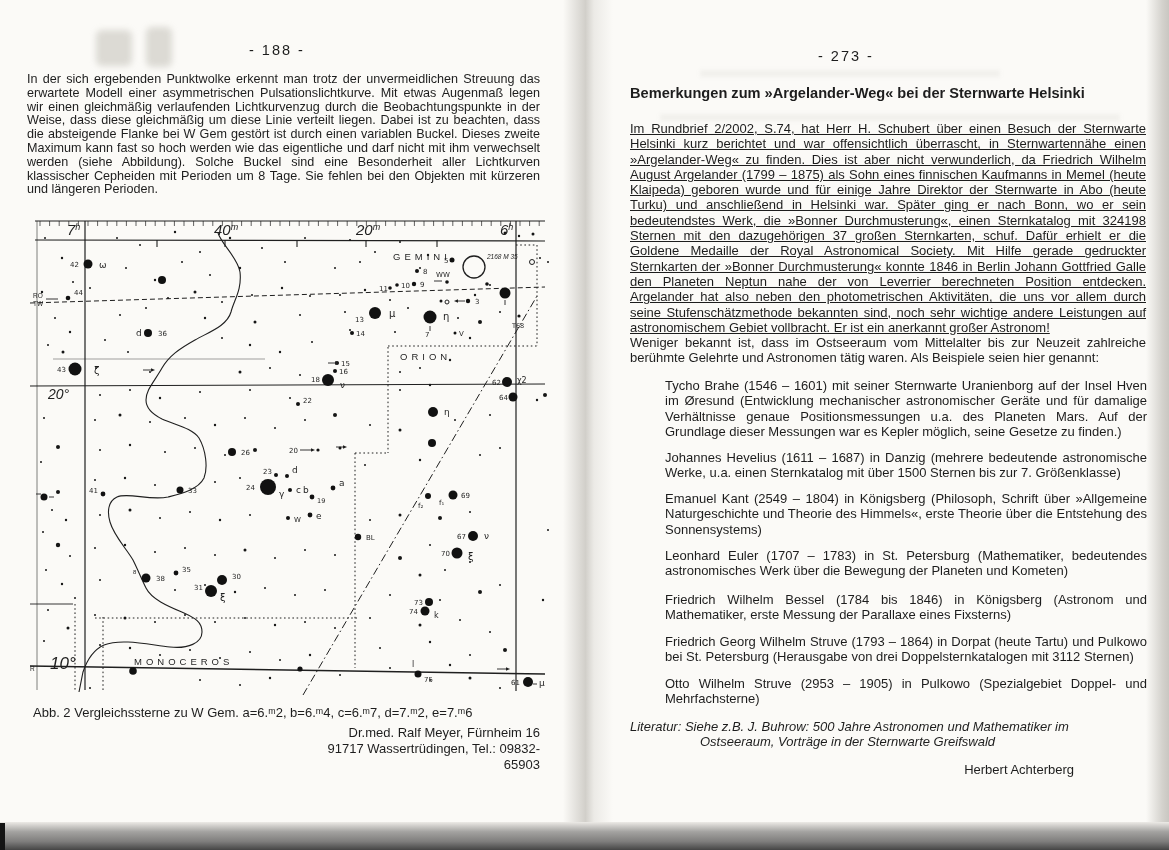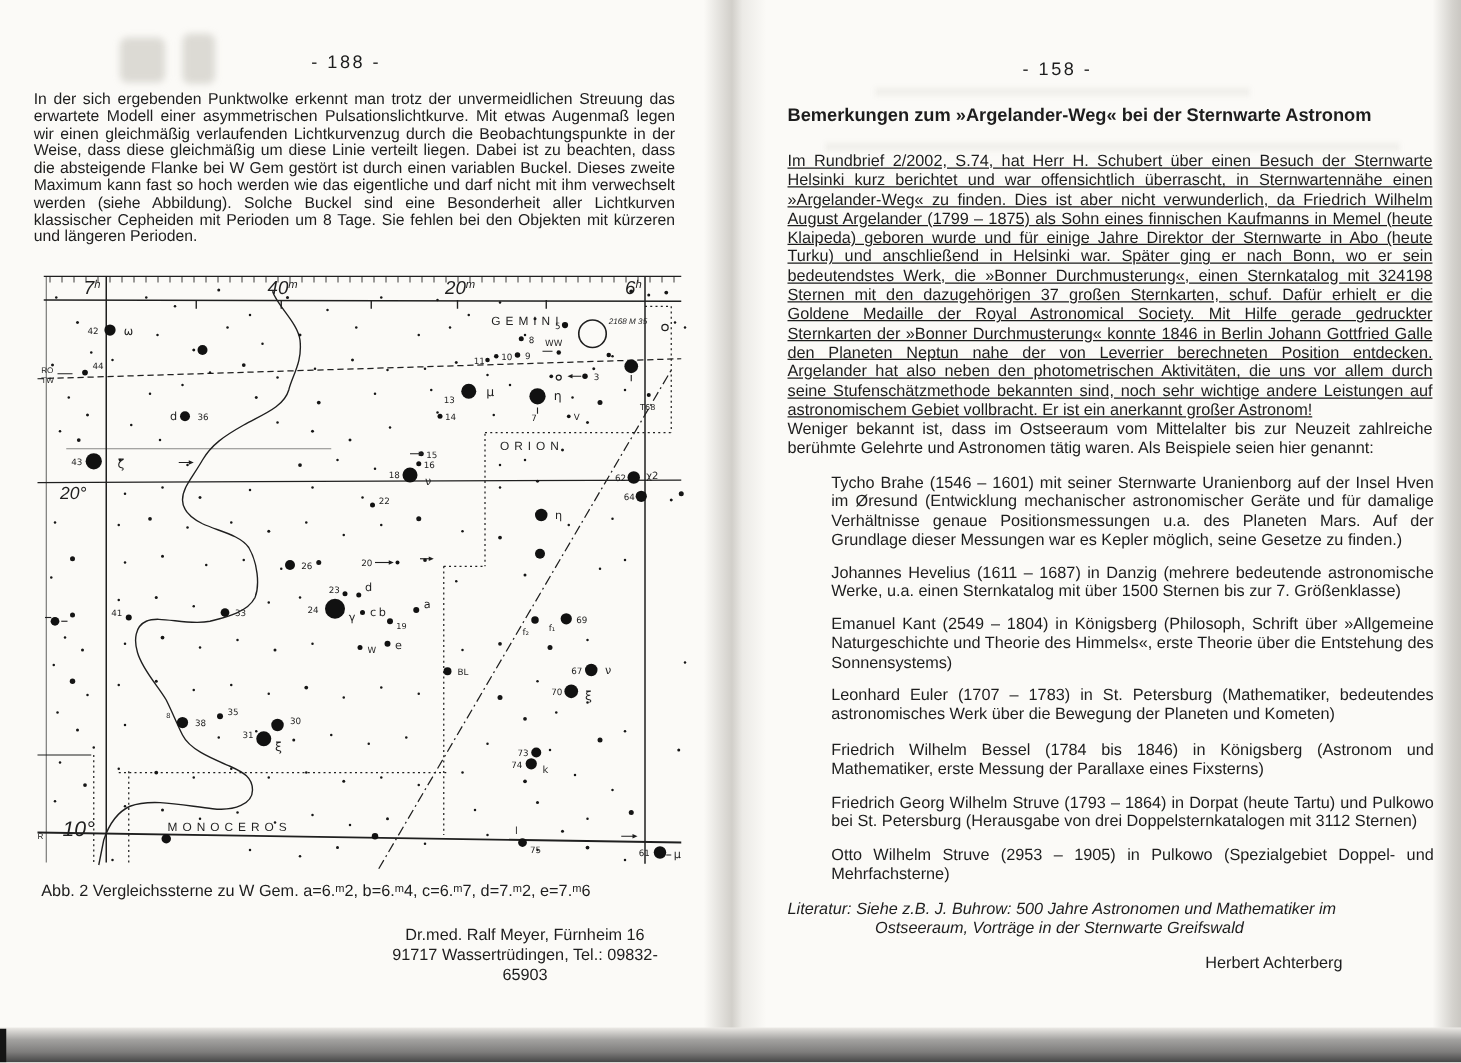--- a/index.html
+++ b/index.html
@@ -4,21 +4,21 @@
 <style>
   html,body{margin:0;padding:0;background:#e8e6e2;}
   .scan{position:relative;width:1169px;height:850px;background:#fbfaf7;overflow:hidden;
         font-family:"Liberation Sans","DejaVu Sans",sans-serif;color:#1d1d1d;}
   .abs{position:absolute;}
   .just{text-align:justify;}
   
   .pageno-l{left:249px;top:42px;width:120px;font-size:14.5px;letter-spacing:2px;}
   .lp-par{left:27px;top:73px;width:513px;font-size:12.6px;line-height:13.8px;}
   .lp-caption{left:33px;top:705px;width:520px;font-size:13px;}
-  .lp-address{left:300px;top:740px;width:240px;text-align:center;font-size:13px;line-height:16px;}
+  .lp-address{left:300px;top:725px;width:240px;text-align:right;font-size:13px;line-height:16px;}
   #chart{left:28px;top:216px;width:522px;height:480px;}
   
   .pageno-r{left:818px;top:48px;width:120px;font-size:14.5px;letter-spacing:2px;}
   .rp-title{left:630px;top:85px;width:516px;font-size:14.6px;font-weight:bold;}
   .rp-p1{left:630px;top:121px;width:516px;font-size:13px;line-height:15.3px;text-decoration:underline;}
   .rp-p2{left:630px;top:335px;width:516px;font-size:13px;line-height:15.3px;}
   .rp-li{left:665px;width:482px;font-size:13px;line-height:15.3px;}
   .li0{top:378px}.li1{top:450px}.li2{top:491px}.li3{top:548px}
   .li4{top:592px}.li5{top:634px}.li6{top:676px}
   .rp-lit{left:630px;top:719px;width:516px;font-size:13px;line-height:15.3px;
@@ -507,23 +507,23 @@
   <div class="abs lp-caption">Abb. 2  Vergleichssterne zu W Gem. a=6.ᵐ2, b=6.ᵐ4, c=6.ᵐ7, d=7.ᵐ2, e=7.ᵐ6</div>
 
   <div class="abs lp-address">
     <div>Dr.med. Ralf Meyer, Fürnheim 16</div>
     <div>91717 Wassertrüdingen, Tel.: 09832-65903</div>
   </div>
 
   <div class="abs bleed b1"></div>
   <div class="abs bleed b2"></div>
 
-  <div class="abs pageno-r">-  158  -</div>
-
-  <div class="abs rp-title">Bemerkungen zum »Argelander-Weg« bei der Sternwarte Astronom</div>
+  <div class="abs pageno-r">-  273  -</div>
+
+  <div class="abs rp-title">Bemerkungen zum »Argelander-Weg« bei der Sternwarte Helsinki</div>
 
   <div class="abs rp-p1 just">Im Rundbrief 2/2002, S.74, hat Herr H. Schubert über einen Besuch der Sternwarte Helsinki kurz berichtet und war offensichtlich überrascht, in Sternwartennähe einen »Argelander-Weg« zu finden. Dies ist aber nicht verwunderlich, da Friedrich Wilhelm August Argelander (1799 – 1875) als Sohn eines finnischen Kaufmanns in Memel (heute Klaipeda) geboren wurde und für einige Jahre Direktor der Sternwarte in Abo (heute Turku) und anschließend in Helsinki war. Später ging er nach Bonn, wo er sein bedeutendstes Werk, die »Bonner Durchmusterung«, einen Sternkatalog mit 324198 Sternen mit den dazugehörigen 37 großen Sternkarten, schuf. Dafür erhielt er die Goldene Medaille der Royal Astronomical Society. Mit Hilfe gerade gedruckter Sternkarten der »Bonner Durchmusterung« konnte 1846 in Berlin Johann Gottfried Galle den Planeten Neptun nahe der von Leverrier berechneten Position entdecken. Argelander hat also neben den photometrischen Aktivitäten, die uns vor allem durch seine Stufenschätzmethode bekannten sind, noch sehr wichtige andere Leistungen auf astronomischem Gebiet vollbracht. Er ist ein anerkannt großer Astronom!</div>
 
   <div class="abs rp-p2 just">Weniger bekannt ist, dass im Ostseeraum vom Mittelalter bis zur Neuzeit zahlreiche berühmte Gelehrte und Astronomen tätig waren. Als Beispiele seien hier genannt:</div>
 
   <div class="abs rp-li li0 just">Tycho Brahe (1546 – 1601) mit seiner Sternwarte Uranienborg auf der Insel Hven im Øresund (Entwicklung mechanischer astronomischer Geräte und für damalige Verhältnisse genaue Positionsmessungen u.a. des Planeten Mars. Auf der Grundlage dieser Messungen war es Kepler möglich, seine Gesetze zu finden.)</div>
   <div class="abs rp-li li1 just">Johannes Hevelius (1611 – 1687) in Danzig (mehrere bedeutende astronomische Werke, u.a. einen Sternkatalog mit über 1500 Sternen bis zur 7. Größenklasse)</div>
   <div class="abs rp-li li2 just">Emanuel Kant (2549 – 1804) in Königsberg (Philosoph, Schrift über »Allgemeine Naturgeschichte und Theorie des Himmels«, erste Theorie über die Entstehung des Sonnensystems)</div>
   <div class="abs rp-li li3 just">Leonhard Euler (1707 – 1783) in St. Petersburg (Mathematiker, bedeutendes astronomisches Werk über die Bewegung der Planeten und Kometen)</div>
   <div class="abs rp-li li4 just">Friedrich Wilhelm Bessel (1784 bis 1846) in Königsberg (Astronom und Mathematiker, erste Messung der Parallaxe eines Fixsterns)</div>

